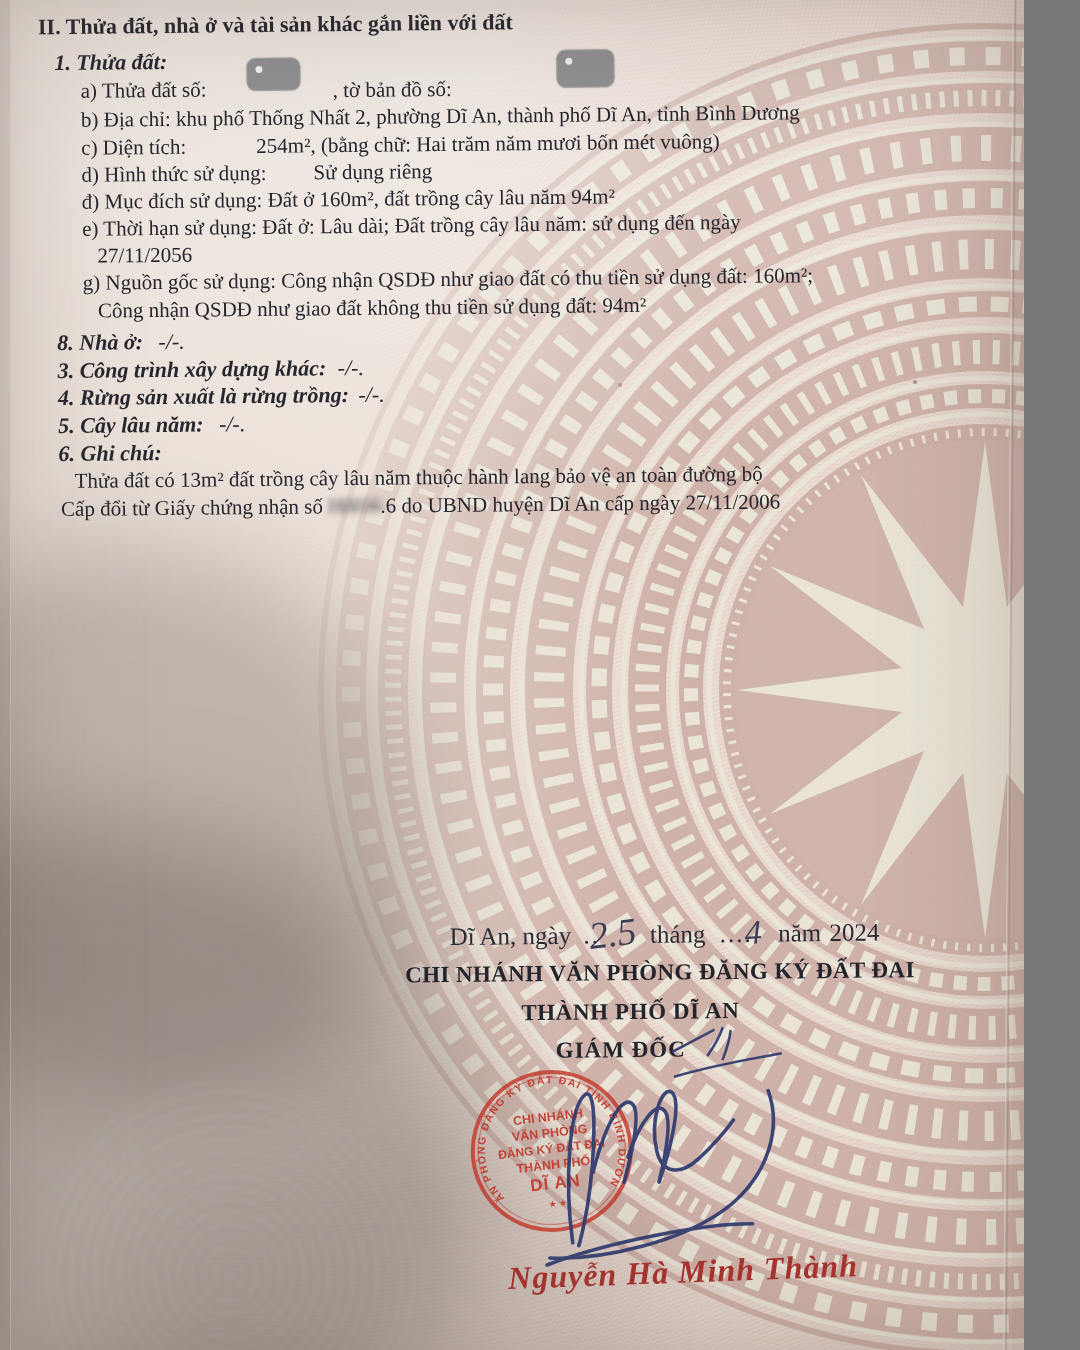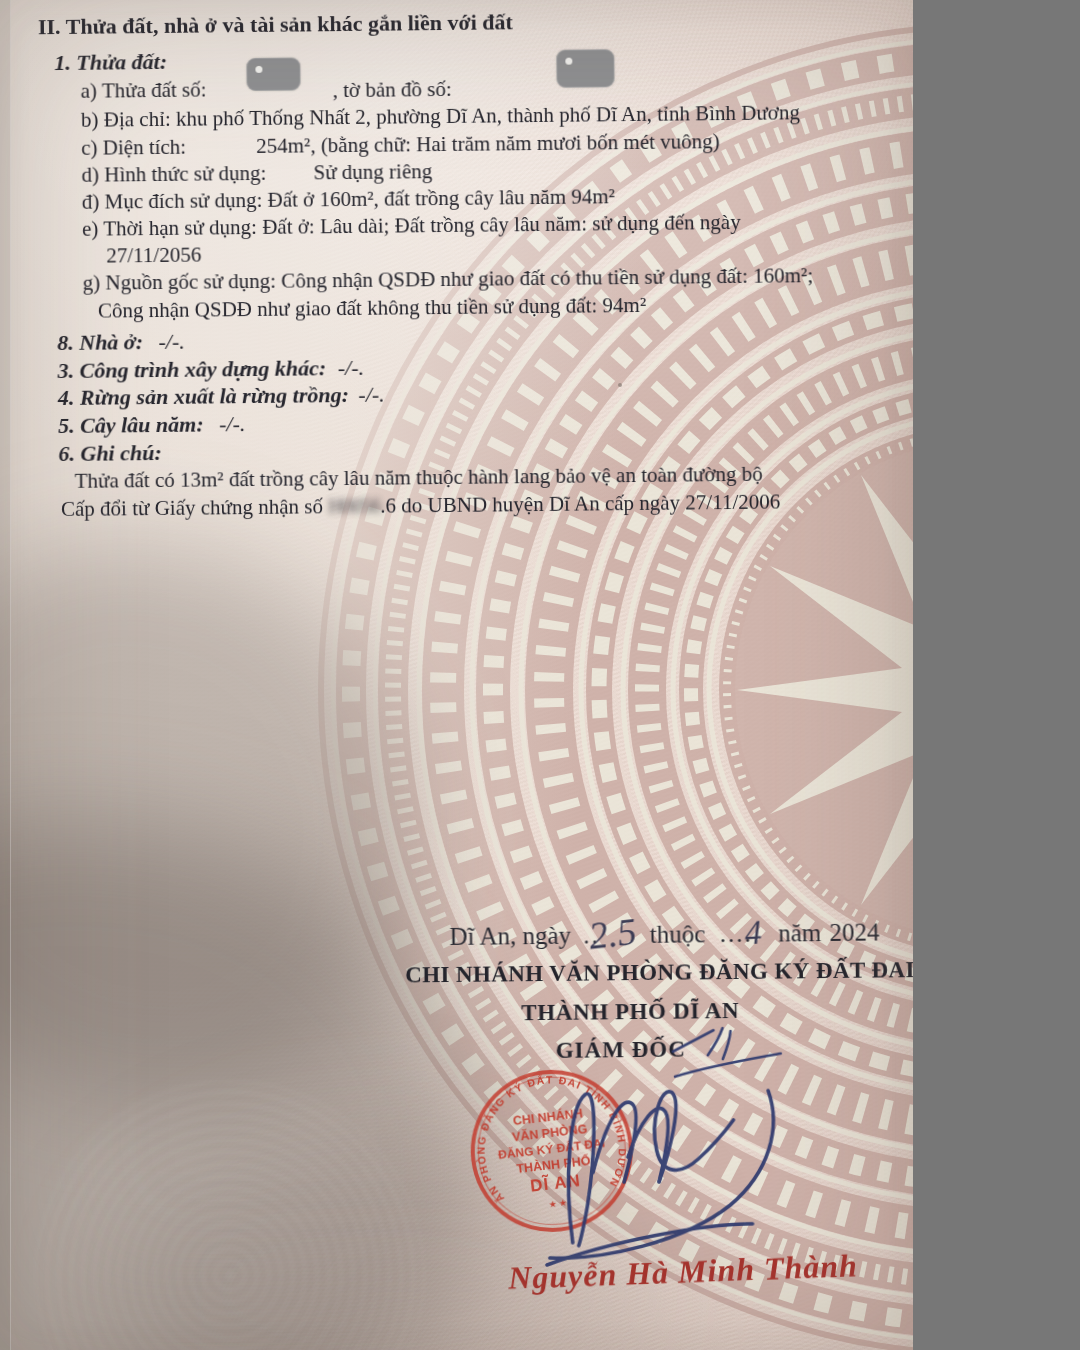--- a/index.html
+++ b/index.html
@@ -1,16 +1,16 @@
 <!DOCTYPE html>
 <html><head>
 <meta charset="utf-8">
 <style>
   html,body{margin:0;padding:0;background:#777;}
-  .photo{position:relative;width:913px;height:1350px;overflow:hidden;
+  .photo{position:relative;width:1024px;height:1350px;overflow:hidden;
          font-family:"Liberation Serif","DejaVu Serif",serif;color:#26262e;}
   .layer{position:absolute;inset:0;pointer-events:none;}
   .paper-base{background:linear-gradient(105deg,#e7ded8 0%,#efe4dc 32%,#ecdcd3 58%,#e3d0c7 100%);}
   .texture-overlay{background:
       repeating-radial-gradient(circle at 22% -12%, rgba(186,168,158,0.055) 0 2px, rgba(255,255,255,0.05) 2px 4px),
       repeating-radial-gradient(circle at 85% 118%, rgba(186,168,158,0.05) 0 2px, rgba(255,255,255,0.04) 2px 4px);}
   .drum{position:absolute;left:0;top:0;}
   .pattern-fade{background:linear-gradient(97deg, rgba(235,226,218,0.96) 16%, rgba(235,226,218,0.78) 31%,
       rgba(235,226,218,0.38) 46%, rgba(235,226,218,0) 63%);}
   .top-light{background:radial-gradient(120% 55% at 45% 6%, rgba(255,255,255,0.30), rgba(255,255,255,0) 60%);}
@@ -129,21 +129,21 @@
     <div class="tline" style="left:80px;top:108px;">b) Địa chỉ:  khu phố Thống Nhất 2, phường Dĩ An, thành phố Dĩ An, tỉnh Bình Dương</div>
 
     <div class="tline" style="left:80px;top:136px;">c) Diện tích:</div>
     <div class="tline" style="left:255px;top:136px;">254m², (bằng chữ: Hai trăm năm mươi bốn mét vuông)</div>
 
     <div class="tline" style="left:80px;top:163px;">d) Hình thức sử dụng:</div>
     <div class="tline" style="left:312px;top:163px;">Sử dụng riêng</div>
 
     <div class="tline" style="left:80px;top:190px;">đ) Mục đích sử dụng:  Đất ở 160m², đất trồng cây lâu năm 94m²</div>
     <div class="tline" style="left:80px;top:217px;">e) Thời hạn sử dụng:  Đất ở: Lâu dài; Đất trồng cây lâu năm: sử dụng đến ngày</div>
-    <div class="tline" style="left:95px;top:244px;margin-left:9px;">27/11/2056</div>
+    <div class="tline" style="left:95px;top:244px;">27/11/2056</div>
     <div class="tline" style="left:80px;top:271px;">g) Nguồn gốc sử dụng:  Công nhận QSDĐ như giao đất có thu tiền sử dụng đất: 160m²;</div>
     <div class="tline" style="left:95px;top:299px;">Công nhận QSDĐ như giao đất không thu tiền sử dụng đất: 94m²</div>
 
     <div class="tline numline" style="left:54px;top:330px;">
       <span class="bi">8. Nhà ở:</span>
       <span class="val" style="margin-left:10px;">-/-.</span>
     </div>
     <div class="tline numline" style="left:54px;top:358px;">
       <span class="bi">3. Công trình xây dựng khác:</span>
       <span class="val" style="margin-left:6px;">-/-.</span>
@@ -160,21 +160,21 @@
 
     <div class="tline" style="left:70px;top:469px;">Thửa đất có 13m² đất trồng cây lâu năm thuộc hành lang bảo vệ an toàn đường bộ</div>
     <div class="tline" style="left:56px;top:497px;">
       <span>Cấp đổi từ Giấy chứng nhận số </span><span class="blurnum">H0056</span><span>.6 do UBND huyện Dĩ An cấp ngày 27/11/2006</span>
     </div>
 
     <div class="fline dateline">
       <span>Dĩ An, ngày</span>
       <span class="dots" style="margin:0 -18px 0 6px;">..</span>
       <span class="hand">2.5</span>
-      <span style="margin-left:8px;">thuộc</span>
+      <span style="margin-left:8px;">tháng</span>
       <span class="dots" style="margin:0 -14px 0 8px;">....</span>
       <span class="hand m4">4</span>
       <span style="margin-left:10px;">năm</span>
       <span style="margin-left:2px;">2024</span>
     </div>
     <div class="fline office">CHI NHÁNH VĂN PHÒNG ĐĂNG KÝ ĐẤT ĐAI</div>
     <div class="fline office2">THÀNH PHỐ DĨ AN</div>
     <div class="fline role">GIÁM ĐỐC</div>
 
     <svg class="stamp" width="180" height="180" viewBox="0 0 180 180">

